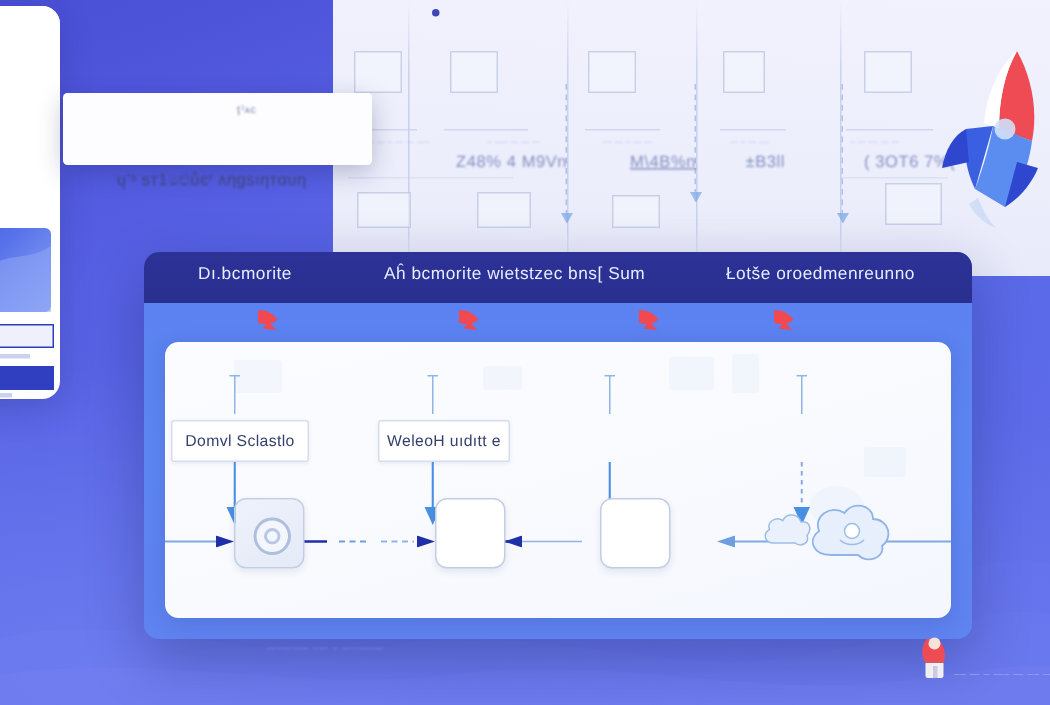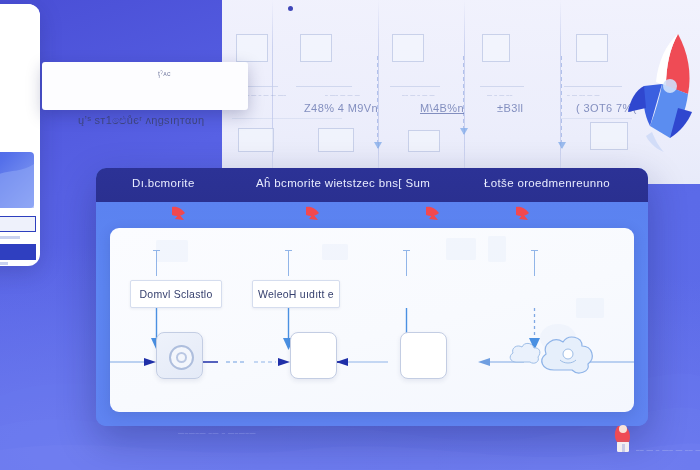--- a/index.html
+++ b/index.html
@@ -305,21 +305,21 @@
         <div class="inner-ghost" style="left:336px;top:10px;width:30px;height:22px;"></div>
         <div class="inner-ghost" style="left:378px;top:8px;width:18px;height:26px;"></div>
         <div class="inner-ghost" style="left:430px;top:96px;width:36px;height:28px;border-radius:50%;"></div>
         <div class="inner-ghost" style="left:466px;top:70px;width:28px;height:20px;"></div>
 
         <div class="stub tick" style="left:46px;top:22px;height:26px;"></div>
         <div class="stub tick" style="left:178px;top:22px;height:26px;"></div>
         <div class="stub tick" style="left:296px;top:22px;height:26px;"></div>
         <div class="stub tick" style="left:424px;top:22px;height:26px;"></div>
 
-        <div class="step-box" style="left:20px;top:52px;width:90px;">
+        <div class="step-box" style="left:4px;top:52px;width:90px;">
           <span>Domvl Sclastlo</span>
         </div>
         <div class="step-box" style="left:142px;top:52px;width:86px;">
           <span>WeleoΗ uıdıtt e</span>
         </div>
 
         <div class="down-arrow" style="left:40px;top:80px;">
           <svg viewBox="0 0 13 44" width="13" height="44">
               <path d="M6.5 0 L6.5 32" stroke="#4a90e2" stroke-width="1.4"></path>
               <path d="M6.5 42 L1 30 L12 30 Z" fill="#4a90e2"></path>

